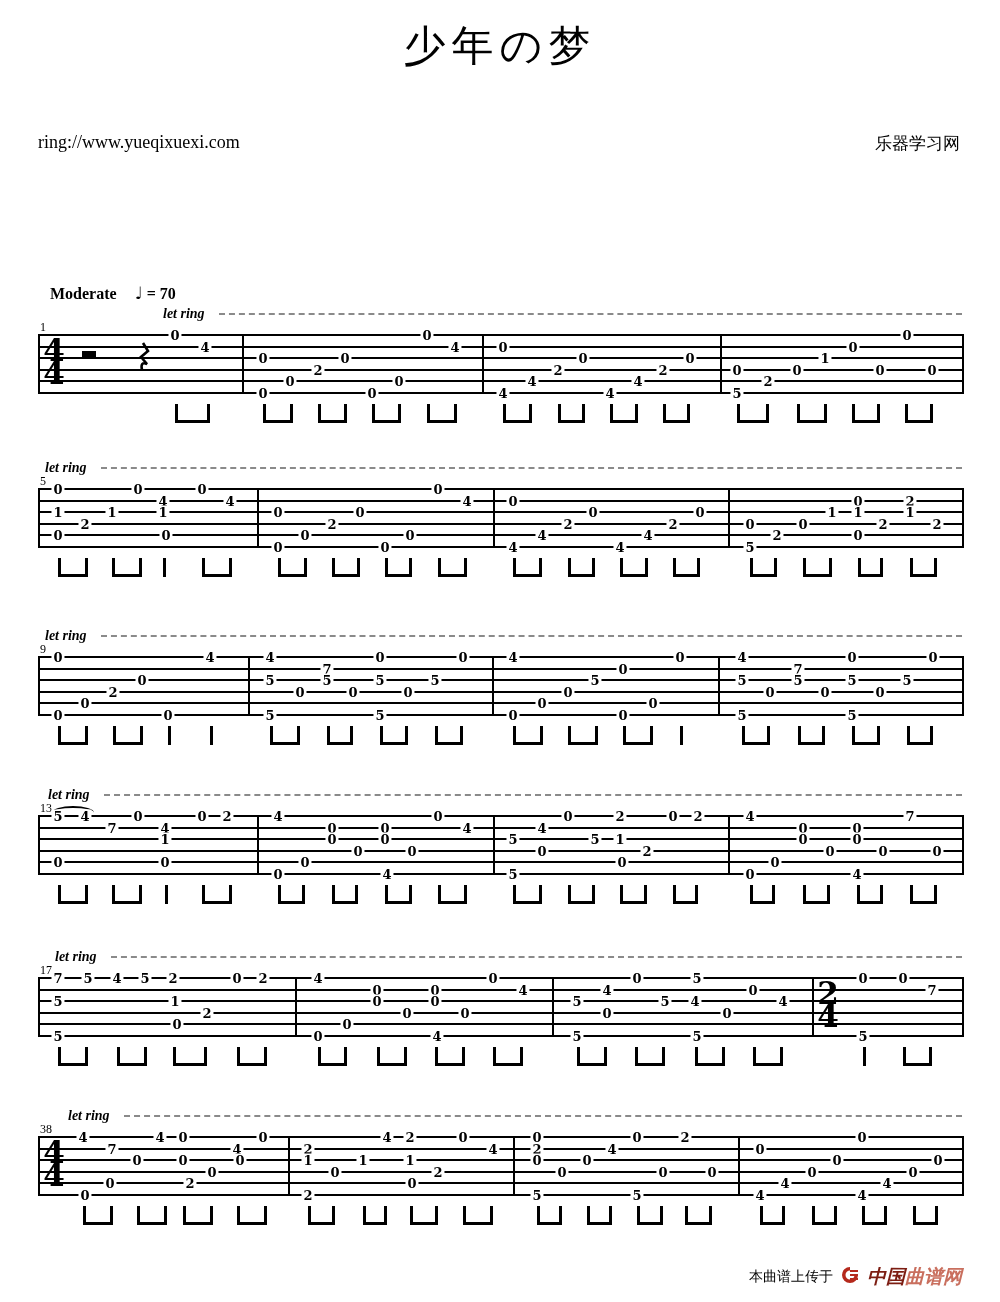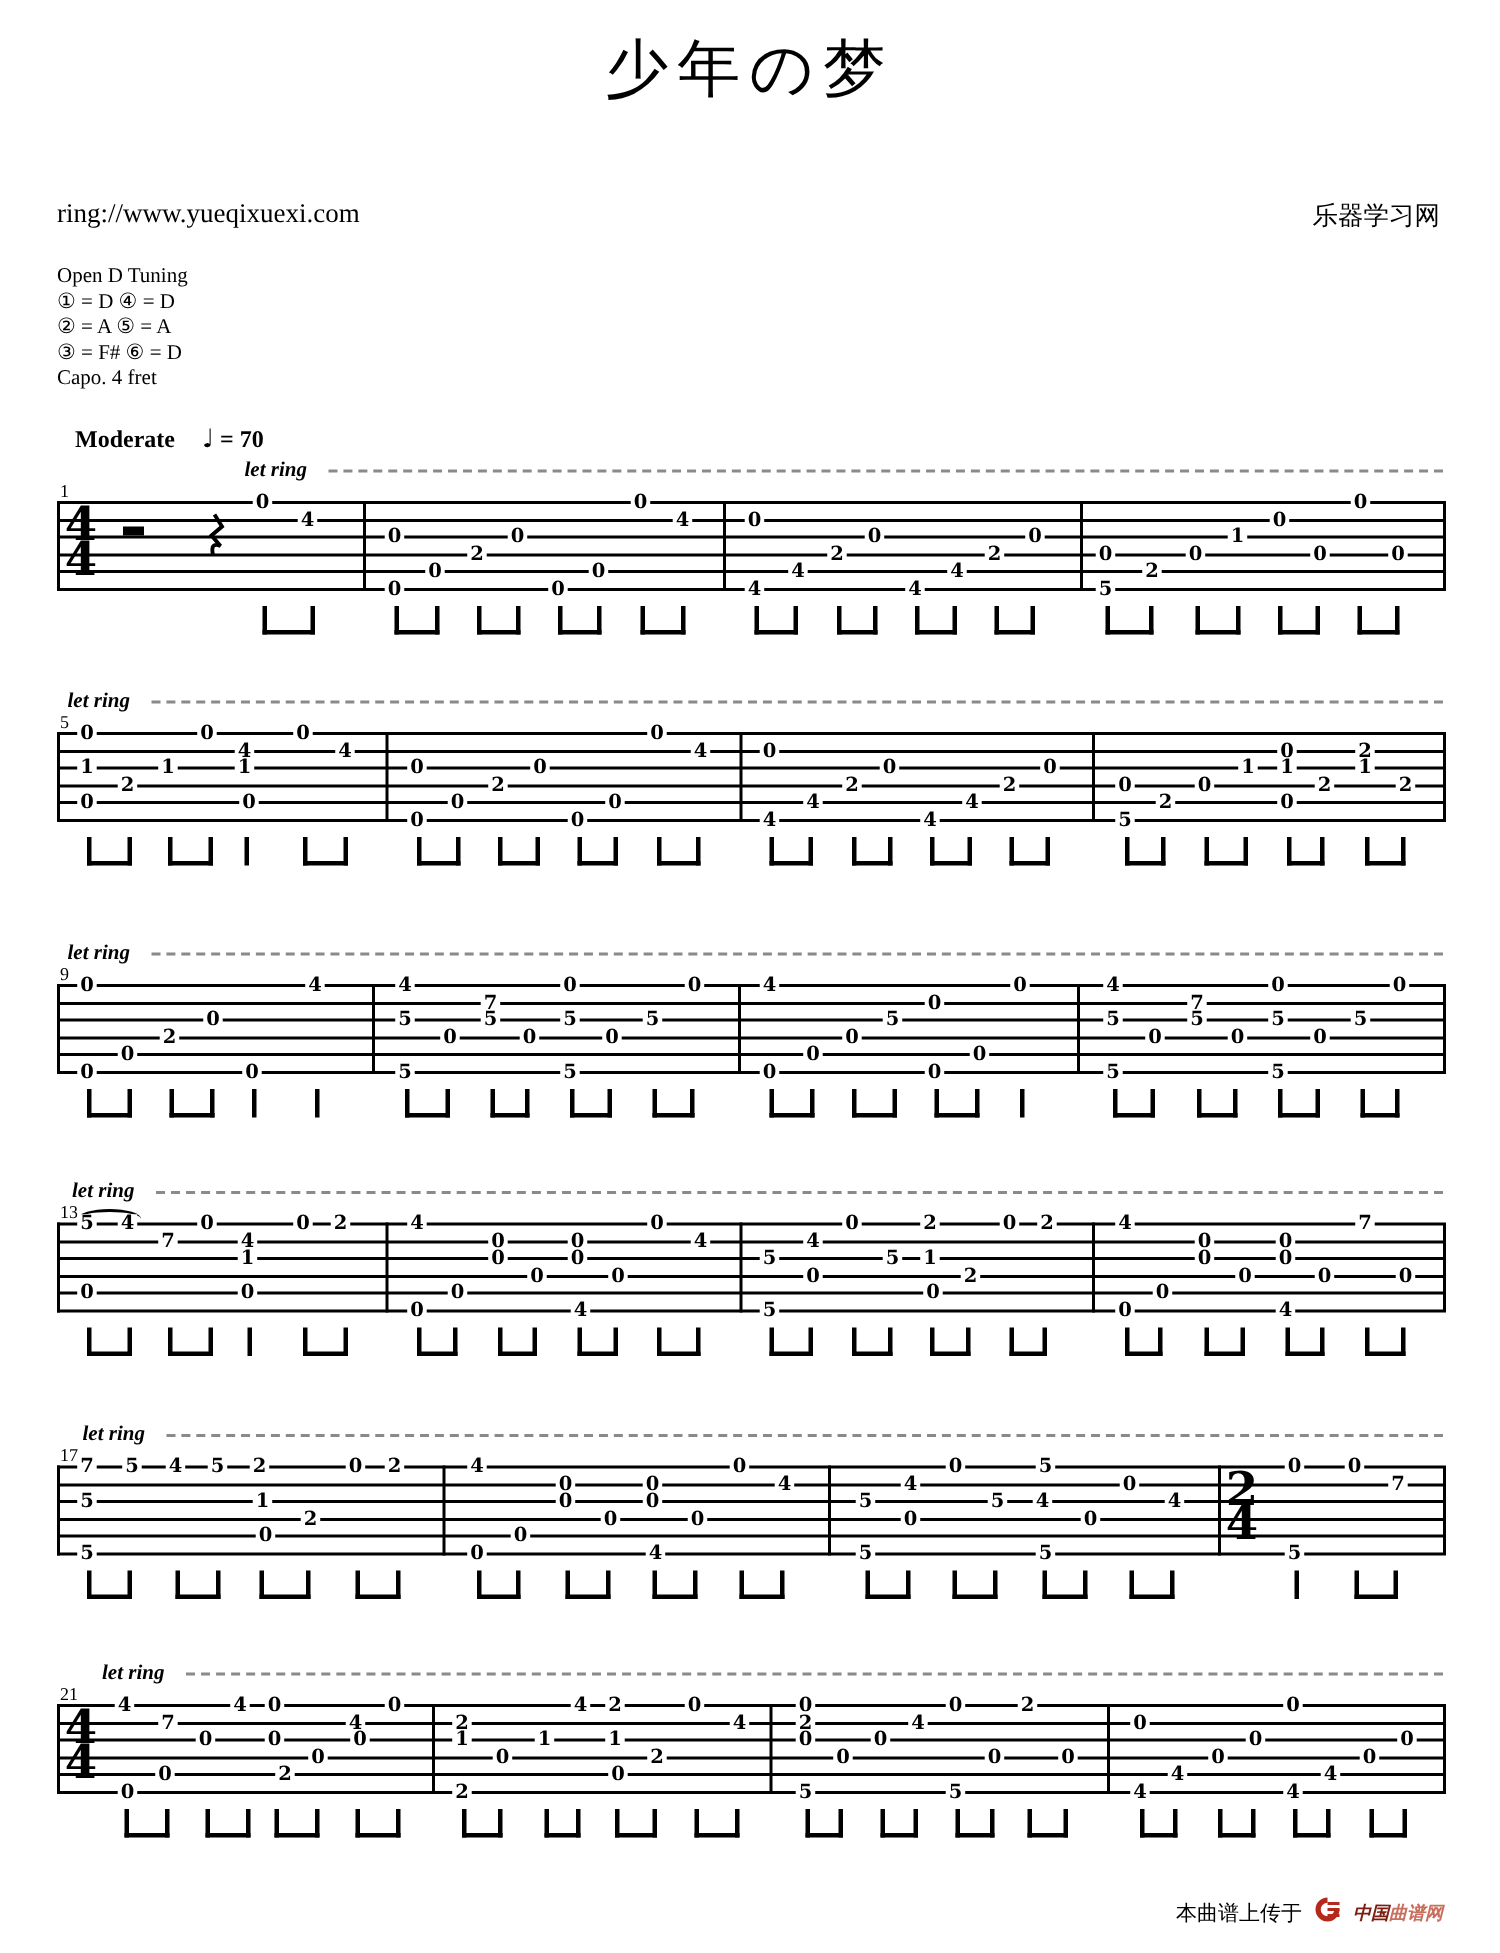--- a/index.html
+++ b/index.html
@@ -21,39 +21,32 @@
         font:bold 13px "DejaVu Serif",serif;line-height:13px;padding:0 2px;}
   .beam{position:absolute;height:19px;border:3px solid #000;border-top:none;box-sizing:border-box;}
   .stem{position:absolute;width:3px;height:19px;background:#000;}
   .letring{position:absolute;font:italic bold 14px "Liberation Serif",serif;}
   .dash{position:absolute;border-top:2px dashed #8a8a8a;height:0;}
   .mnum{position:absolute;font:12px "Liberation Serif",serif;}
   .tsnum{position:absolute;font:bold 31px "DejaVu Serif",serif;line-height:24px;width:24px;text-align:center;}
   .halfrest{position:absolute;width:14px;height:6px;background:#000;}
   .slur{position:absolute;height:11px;border-top:2px solid #000;border-radius:100% 100% 0 0;}
   #footer{position:absolute;right:38px;top:1264px;font-size:14px;display:flex;align-items:center;gap:8px;}
-  #brand{font-weight:bold;font-size:12px;font-style:italic;}
+  #brand{font-weight:bold;font-size:19px;font-style:italic;}
   #brand .cn{color:#7c1d12;}
   #brand .rest{color:#c96f5e;}
 </style>
 </head>
 <body>
 
 <div id="page">
   <div class="abs center" id="title">少年の梦</div>
   <div class="abs" id="url">ring://www.yueqixuexi.com</div>
   <div class="abs" id="site">乐器学习网</div>
 
-  <div class="abs" id="tuning">
-    <div>Open D Tuning</div>
-    <div>① = D    ④ = D</div>
-    <div>② = A    ⑤ = A</div>
-    <div>③ = F#  ⑥ = D</div>
-    <div>Capo. 4 fret</div>
-  </div>
 
   <div class="abs" id="tempo"><span>Moderate</span><span class="q">♩</span><span>= 70</span></div>
 
   <div id="score">
       <div class="letring" style="left: 163px; top: 306px;">let ring</div>
       <div class="dash" style="left: 219px; top: 313px; width: 743px;"></div>
       <div class="mnum" style="left: 40px; top: 320px;">1</div>
       <div class="staff-line" style="left: 38px; top: 334px; width: 924px;"></div>
       <div class="staff-line" style="left: 38px; top: 345.6px; width: 924px;"></div>
       <div class="staff-line" style="left: 38px; top: 357.2px; width: 924px;"></div>
@@ -398,21 +391,21 @@
       <div class="beam" style="left: 435px; top: 1047px; width: 30px;"></div>
       <div class="beam" style="left: 493px; top: 1047px; width: 30px;"></div>
       <div class="beam" style="left: 577px; top: 1047px; width: 30px;"></div>
       <div class="beam" style="left: 635px; top: 1047px; width: 30px;"></div>
       <div class="beam" style="left: 695px; top: 1047px; width: 30px;"></div>
       <div class="beam" style="left: 753px; top: 1047px; width: 30px;"></div>
       <div class="stem" style="left: 863px; top: 1047px;"></div>
       <div class="beam" style="left: 903px; top: 1047px; width: 29px;"></div>
       <div class="letring" style="left: 68px; top: 1108px;">let ring</div>
       <div class="dash" style="left: 124px; top: 1115px; width: 838px;"></div>
-      <div class="mnum" style="left: 40px; top: 1122px;">21</div>
+      <div class="mnum" style="left: 40px; top: 1122px;">38</div>
       <div class="staff-line" style="left: 38px; top: 1136px; width: 924px;"></div>
       <div class="staff-line" style="left: 38px; top: 1147.6px; width: 924px;"></div>
       <div class="staff-line" style="left: 38px; top: 1159.2px; width: 924px;"></div>
       <div class="staff-line" style="left: 38px; top: 1170.8px; width: 924px;"></div>
       <div class="staff-line" style="left: 38px; top: 1182.4px; width: 924px;"></div>
       <div class="staff-line" style="left: 38px; top: 1194px; width: 924px;"></div>
       <div class="barline" style="left: 38px; top: 1136px; height: 60px;"></div>
       <div class="barline" style="left: 288px; top: 1136px; height: 60px;"></div>
       <div class="barline" style="left: 513px; top: 1136px; height: 60px;"></div>
       <div class="barline" style="left: 738px; top: 1136px; height: 60px;"></div>

